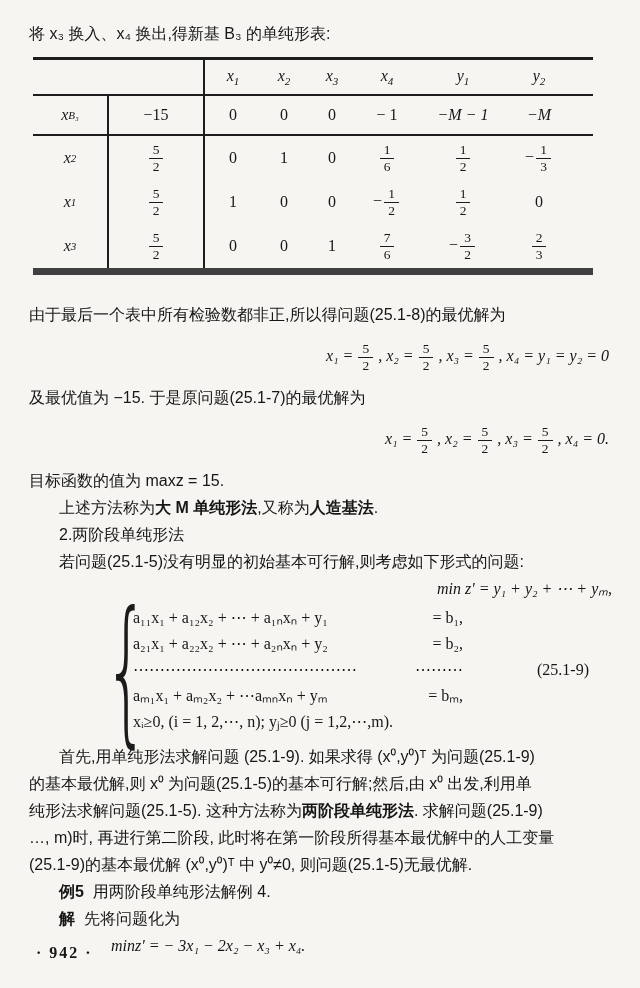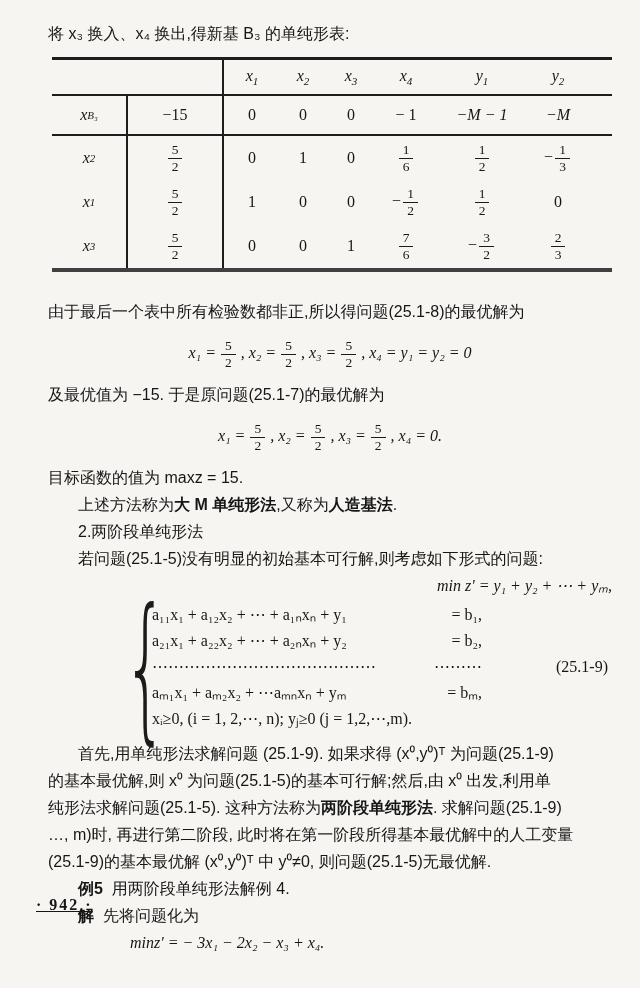--- a/index.html
+++ b/index.html
@@ -1,66 +1,66 @@
 <!DOCTYPE html>
 <html><head>
 <meta charset="utf-8">
 <style>
   html,body{margin:0;padding:0;background:#888;}
   .page{
     position:relative;
     width:640px;height:988px;
     background:#f6f5f1;
     box-sizing:border-box;
-    padding:20px 28px 0 48px;
+    padding:20px 28px 0 29px;
     overflow:hidden;
     font-family:"Liberation Serif", serif;
     color:#161616;
     font-size:16px;
   }
   span:empty{display:none;}
   .cjk{font-family:"Liberation Sans", sans-serif;}
   .line{line-height:27px;white-space:nowrap;}
   .indent{padding-left:30px;}
   b,.bold{font-weight:bold;}
 
   
-  .stable{width:560px;margin:10px 0 0 4px;border-top:3px solid #1d1d1d;border-bottom:4px solid #404040;}
+  .stable{width:560px;margin:10px 0 0 4px;border-top:3px solid #1d1d1d;border-bottom:7px solid #404040;}
   .trow{display:grid;grid-template-columns:76px 96px 56px 46px 50px 60px 92px 60px;align-items:center;}
   .trow > div{text-align:center;font-style:italic;}
   .thead{height:34px;border-bottom:2px solid #1d1d1d;}
   .objrow{height:38px;border-bottom:2px solid #1d1d1d;}
   .brow{height:44px;}
   .vcell{border-right:2px solid #1d1d1d;height:100%;display:flex;align-items:center;justify-content:center;}
   .lcell{border-right:2px solid #1d1d1d;height:100%;display:flex;align-items:center;justify-content:center;}
   .thead .lcell{border-right:none;}
   sub{font-size:11px;font-style:normal;}
   .thead sub, .lcell sub{font-style:italic;}
 
   
   .frac{display:inline-flex;flex-direction:column;align-items:center;vertical-align:middle;margin:0 2px;}
   .frac .n,.frac .d{font-size:13.5px;line-height:16px;padding:0 4px;font-style:normal;}
   .frac .n:not(:empty){border-bottom:1.4px solid #1b1b1b;}
   .sgn{font-style:normal;}
 
   
-  .formula{font-style:italic;text-align:center;margin:8px 0;line-height:40px;white-space:nowrap;}
+  .formula{font-style:italic;text-align:right;margin:8px 0;line-height:40px;white-space:nowrap;}
   .formula .fp{padding:0 3px;}
   .fleft{text-align:right;padding-left:150px;font-style:italic;line-height:28px;}
   .fleft2{text-align:left;padding-left:82px;font-style:italic;line-height:28px;}
 
   
   .system{display:flex;align-items:center;margin:2px 0 4px 64px;}
   .brace{font-family:"DejaVu Sans", sans-serif;font-size:158px;font-weight:200;line-height:130px;
          transform:scaleX(.45);transform-origin:center;color:#1b1b1b;width:40px;flex:0 0 40px;}
   .syslines{width:330px;}
   .sysline{display:flex;justify-content:space-between;line-height:26px;}
   .eqtag{margin-left:74px;font-style:normal;}
 
-  .pageno{position:absolute;left:36px;top:896px;font-weight:bold;letter-spacing:2px;text-decoration:underline;}
+  .pageno{position:absolute;left:36px;top:944px;font-weight:bold;letter-spacing:2px;}
 </style>
 </head>
 <body>
 
 <div class="page">
 
   <div class="line cjk">将 x₃ 换入、x₄ 换出,得新基 B₃ 的单纯形表:</div>
 
   <div class="stable">
     <div class="trow thead">

